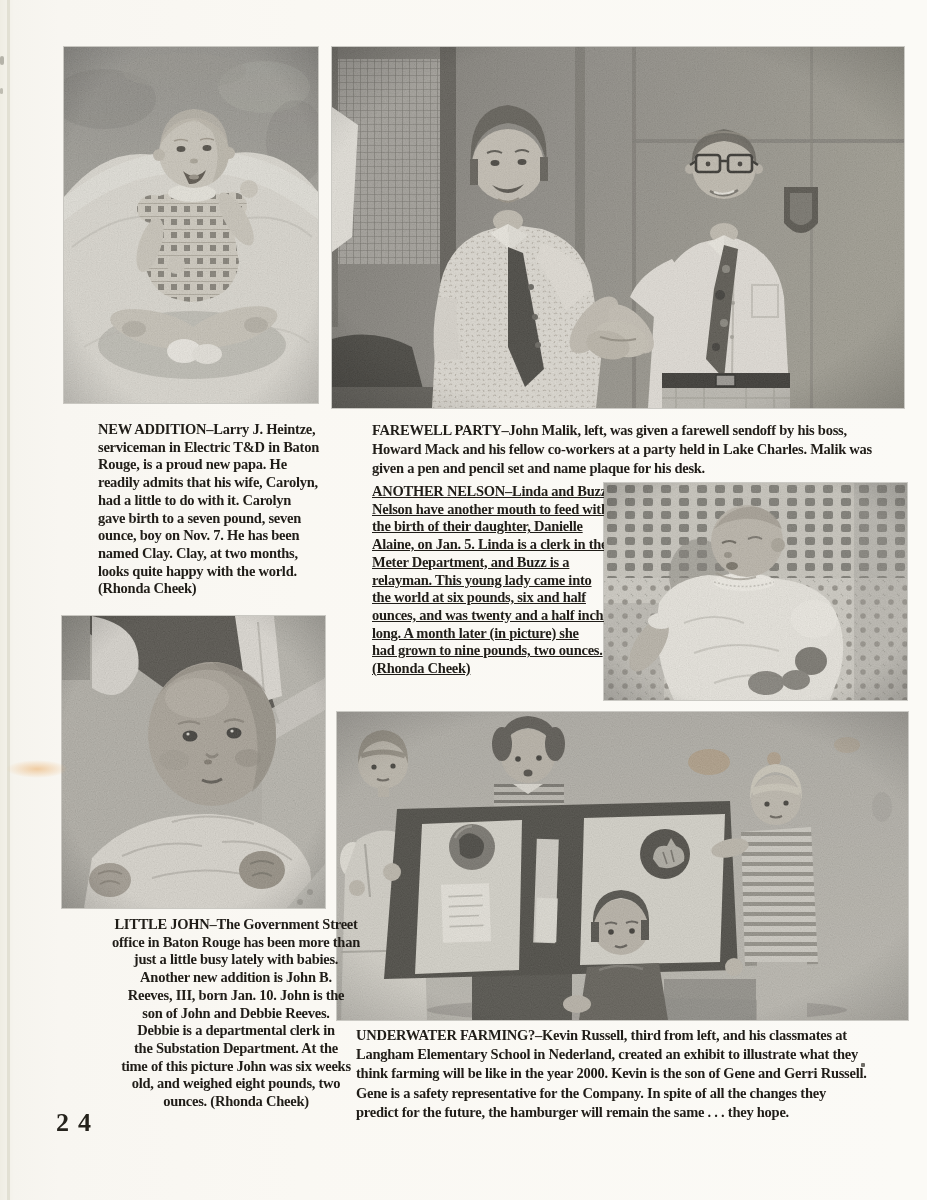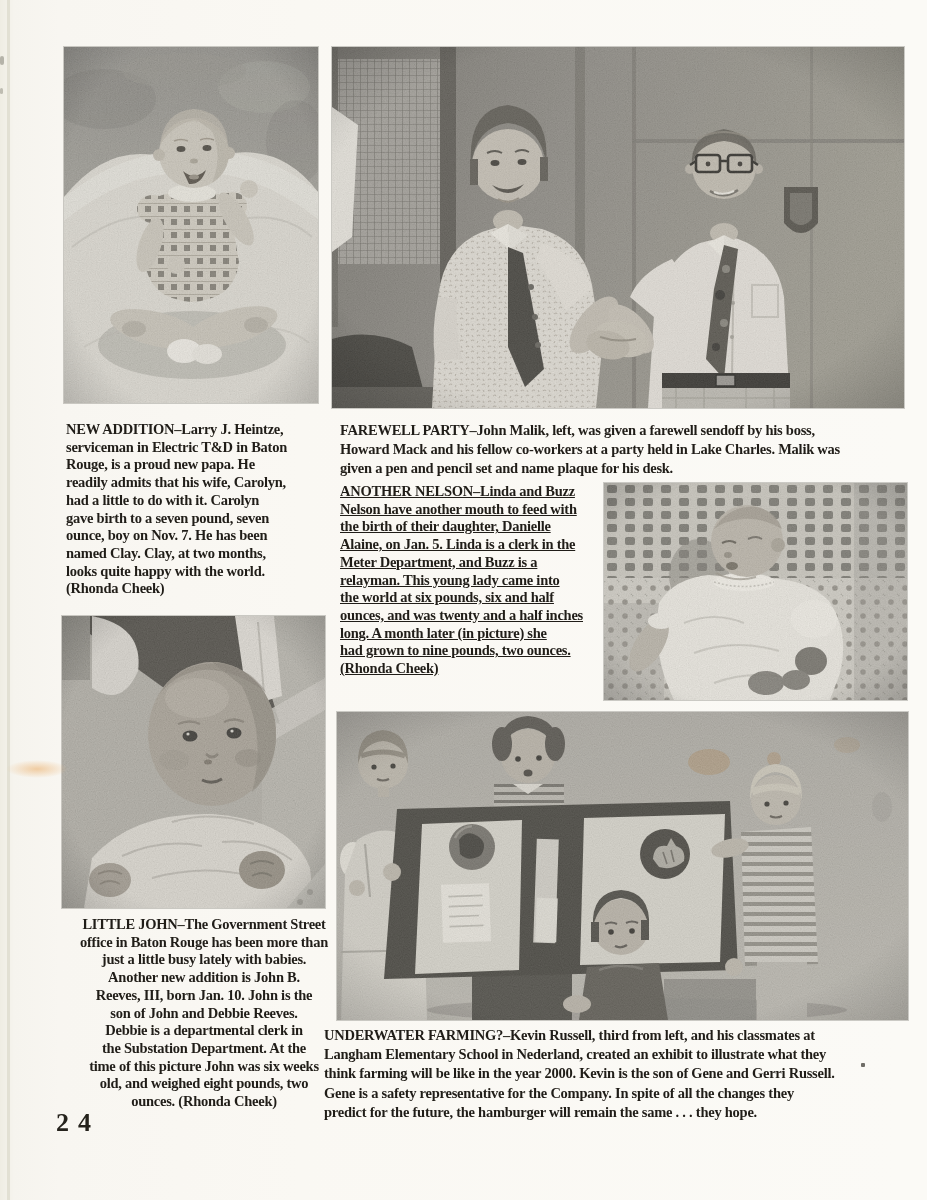--- a/index.html
+++ b/index.html
@@ -18,20 +18,21 @@
   .scan-mark{position:absolute;background:#8e8c80;border-radius:2px;}
   .photo{position:absolute;margin:0;padding:0;box-shadow:0 0 0 1px rgba(60,58,50,.25);}
   .photo svg{display:block;width:100%;height:100%;}
   .caption{
     position:absolute;
     font-weight:700;
     font-size:14.5px;
     color:#201d18;
     white-space:pre;
     letter-spacing:-0.25px;
+    margin-left:32px;
   }
   .caption.narrow{line-height:17.7px;}
   .caption.wide{line-height:19.2px;}
   .page-number{
     position:absolute;left:56px;top:1108px;
     font-size:26px;font-weight:700;letter-spacing:9px;color:#25221c;
   }
   .stain{
     position:absolute;left:6px;top:760px;width:62px;height:18px;border-radius:50%;
     background:radial-gradient(closest-side,#ecb678,rgba(236,182,120,0));opacity:.65;

